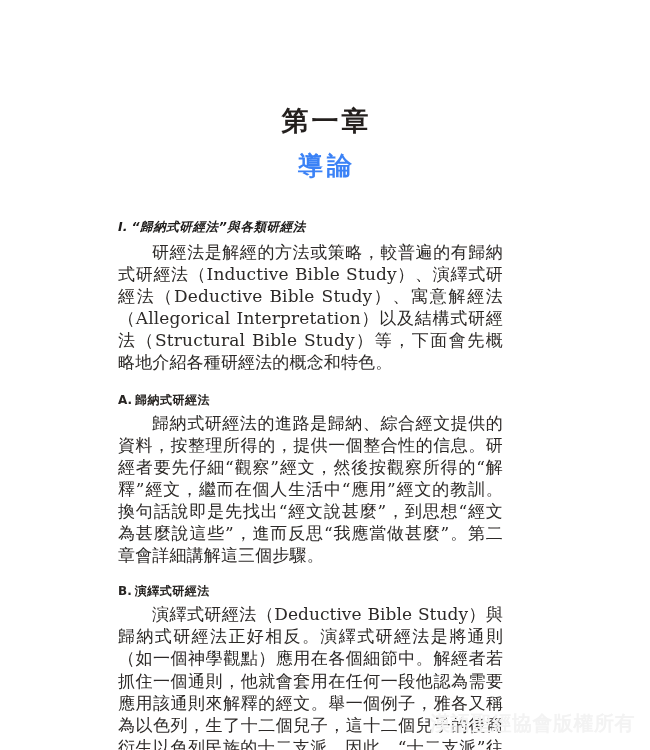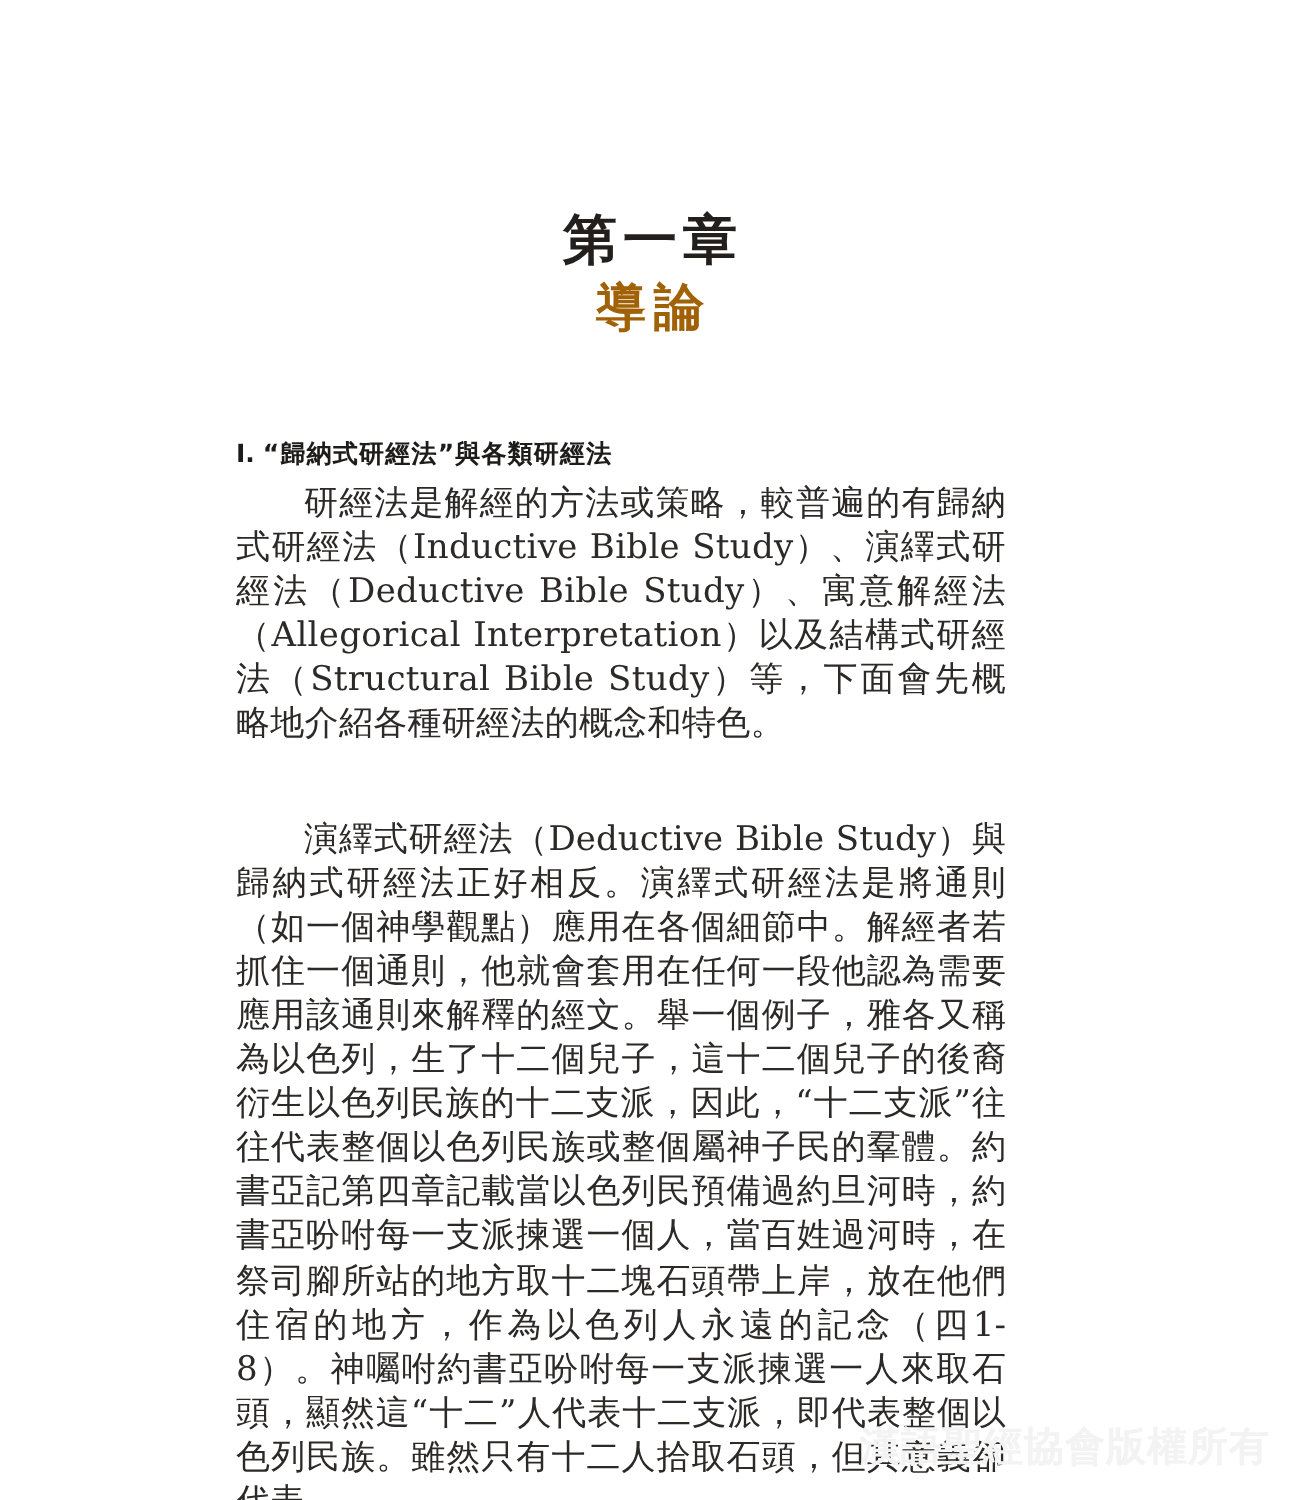--- a/index.html
+++ b/index.html
@@ -43,41 +43,43 @@
     letter-spacing: 3px;
     color: #231f1d;
     text-indent: 3px;
   }
   .chapter-title {
     font-family: "DejaVu Sans", "Liberation Sans", sans-serif;
     font-weight: bold;
     font-size: 25px;
     line-height: 32px;
     letter-spacing: 4px;
-    color: #a16207;
+    color: #3b82f6;
+    margin-top: 12px;
     text-indent: 4px;
   }
 
   
   .column {
     position: absolute;
     left: 118px;
     top: 218px;
     width: 385px;
   }
 
   
   .h-roman {
     font-family: "DejaVu Sans", "Liberation Sans", sans-serif;
     font-weight: bold;
     font-size: 12.5px;
     line-height: 17px;
     letter-spacing: 0.6px;
     color: #1e1c1b;
     margin: 0 0 6px 0;
+    font-style: italic;
   }
   .h-roman .marker {
     letter-spacing: 0;
     padding-right: 4px;
   }
 
   
   .h-alpha {
     font-family: "DejaVu Sans", "Liberation Sans", sans-serif;
     font-weight: bold;
@@ -139,22 +141,29 @@
 
   <div class="column">
 
     <div class="h-roman">
       <span class="marker">I.</span><span>“歸納式研經法”與各類研經法</span>
     </div>
     <p class="para">研經法是解經的方法或策略，較普遍的有歸納式研經法（Inductive Bible Study）、演繹式研經法（Deductive Bible Study）、寓意解經法（Allegorical Interpretation）以及結構式研經法（Structural Bible Study）等，下面會先概略地介紹各種研經法的概念和特色。</p>
 
     <div class="block-gap-1"></div>
 
+    <div class="h-alpha">
+      <span class="marker">A.</span><span>歸納式研經法</span>
+    </div>
+    <p class="para">歸納式研經法的進路是歸納、綜合經文提供的資料，按整理所得的，提供一個整合性的信息。研經者要先仔細“觀察”經文，然後按觀察所得的“解釋”經文，繼而在個人生活中“應用”經文的教訓。換句話說即是先找出“經文說甚麼”，到思想“經文為甚麼說這些”，進而反思“我應當做甚麼”。第二章會詳細講解這三個步驟。</p>
 
     <div class="block-gap-2"></div>
 
+    <div class="h-alpha">
+      <span class="marker">B.</span><span>演繹式研經法</span>
+    </div>
     <p class="para tight">演繹式研經法（Deductive Bible Study）與歸納式研經法正好相反。演繹式研經法是將通則（如一個神學觀點）應用在各個細節中。解經者若抓住一個通則，他就會套用在任何一段他認為需要應用該通則來解釋的經文。舉一個例子，雅各又稱為以色列，生了十二個兒子，這十二個兒子的後裔衍生以色列民族的十二支派，因此，“十二支派”往往代表整個以色列民族或整個屬神子民的羣體。約書亞記第四章記載當以色列民預備過約旦河時，約書亞吩咐每一支派揀選一個人，當百姓過河時，在祭司腳所站的地方取十二塊石頭帶上岸，放在他們住宿的地方，作為以色列人永遠的記念（四1-8）。神囑咐約書亞吩咐每一支派揀選一人來取石頭，顯然這“十二”人代表十二支派，即代表整個以色列民族。雖然只有十二人拾取石頭，但其意義卻代表</p>
 
   </div>
 
   <div class="watermark">漢語聖經協會版權所有</div>
 
 </div>
 
 </body></html>

